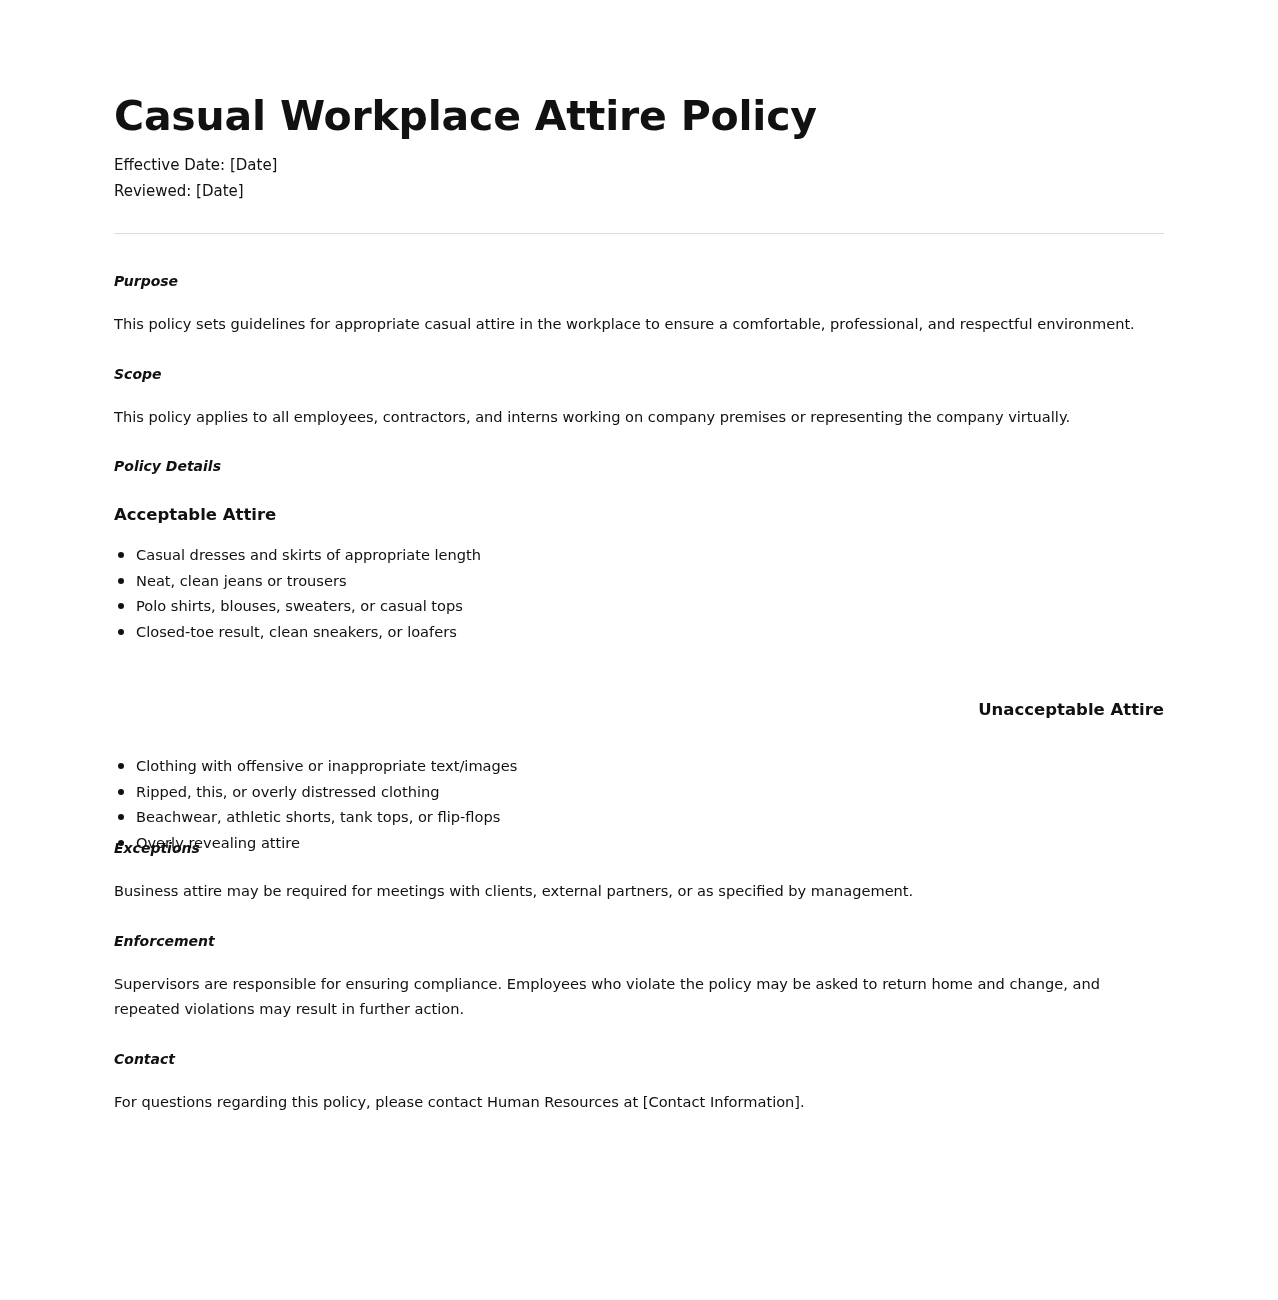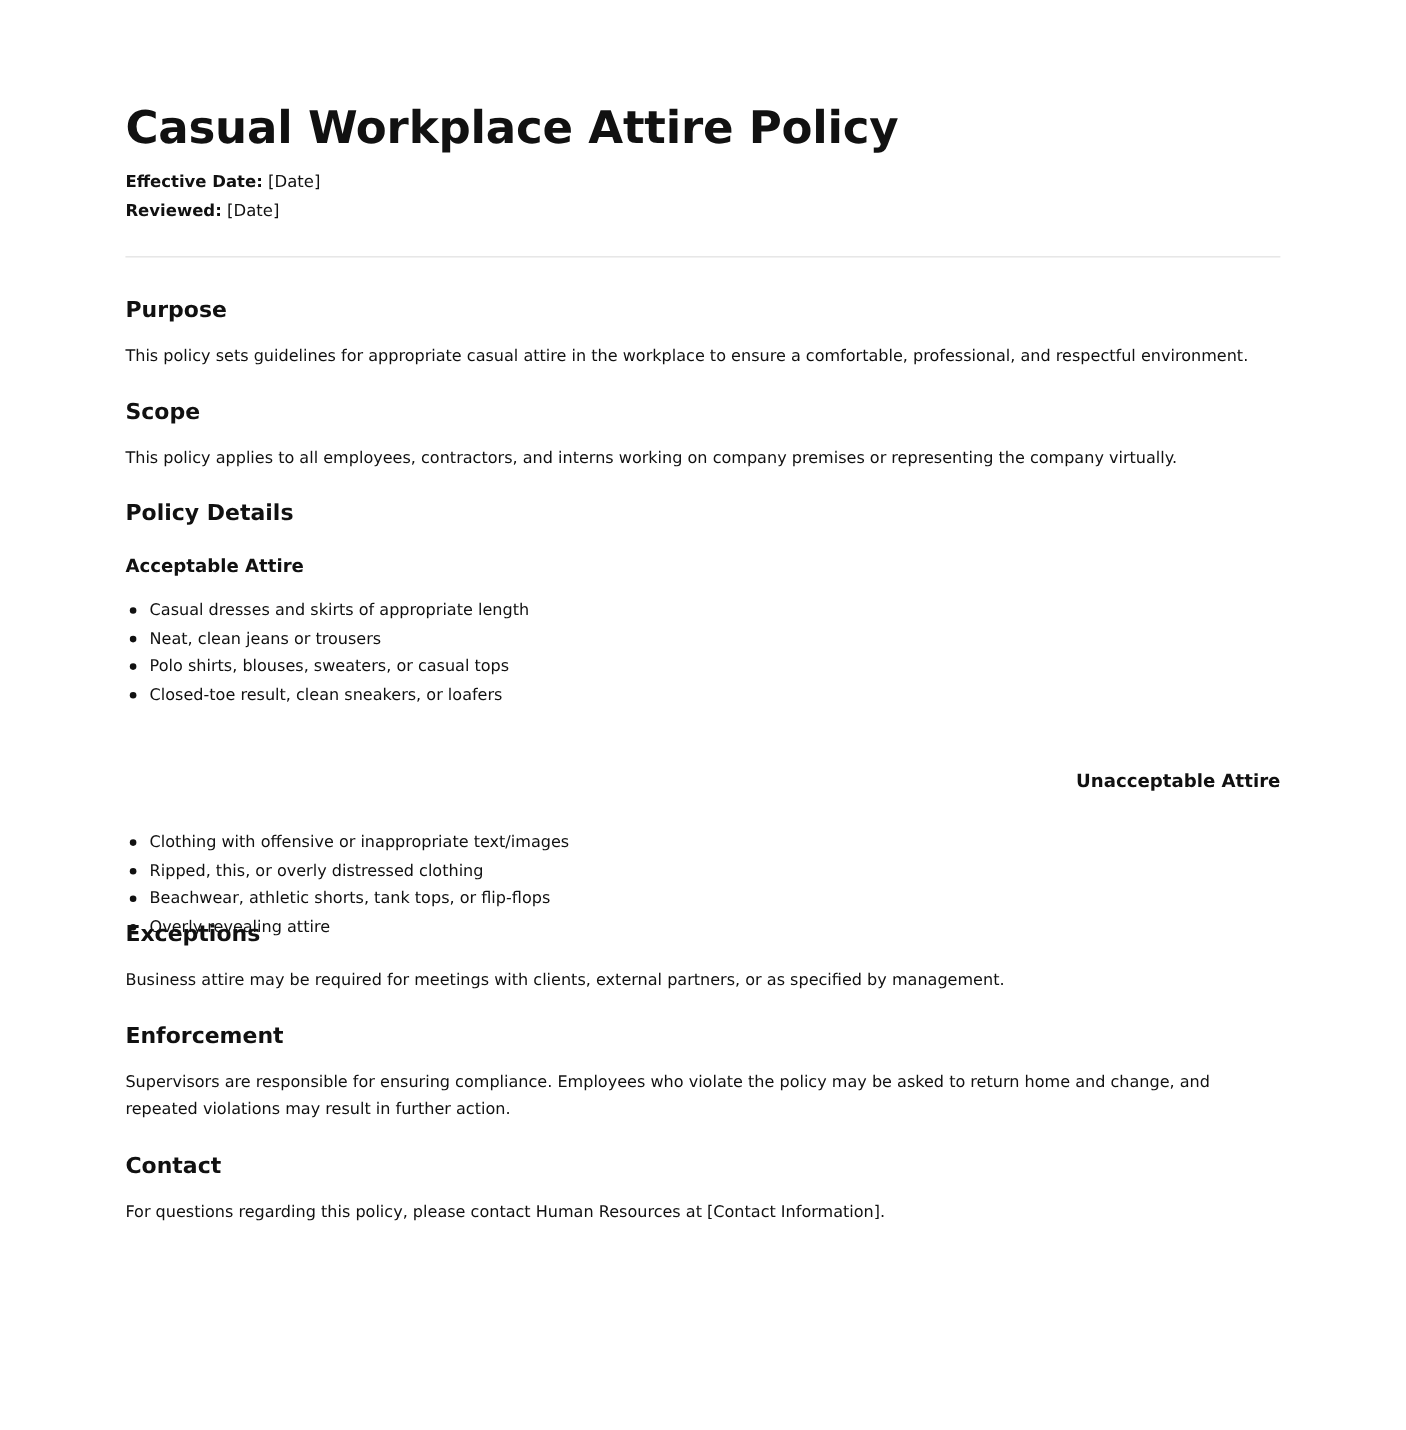--- a/index.html
+++ b/index.html
@@ -33,42 +33,43 @@
       white-space: nowrap;
     }
     .meta {
       position: absolute;
       top: 152px;
       left: 0;
       font-size: 15px;
       line-height: 26px;
       white-space: nowrap;
     }
-    .meta b { font-weight: 700; margin-top: 20px; }
+    .meta b { font-weight: 400; margin-top: 20px; }
     hr.divider {
       position: absolute;
       top: 233px;
       left: 0;
       width: 1050px;
       margin: 0;
       border: none;
       border-top: 1px solid #dddddd;
       height: 0;
     }
     .block {
       position: absolute;
       left: 0;
       width: 1050px;
     }
     h2 {
-      font-size: 20px;
+      font-size: 14px;
       font-weight: 600;
       margin: 0;
       line-height: 28px;
       white-space: nowrap;
+      font-style: italic;
     }
     h3 {
       font-size: 16.5px;
       font-weight: 700;
       margin: 0;
       line-height: 24px;
       white-space: nowrap;
     }
     p {
       font-size: 14.6px;

